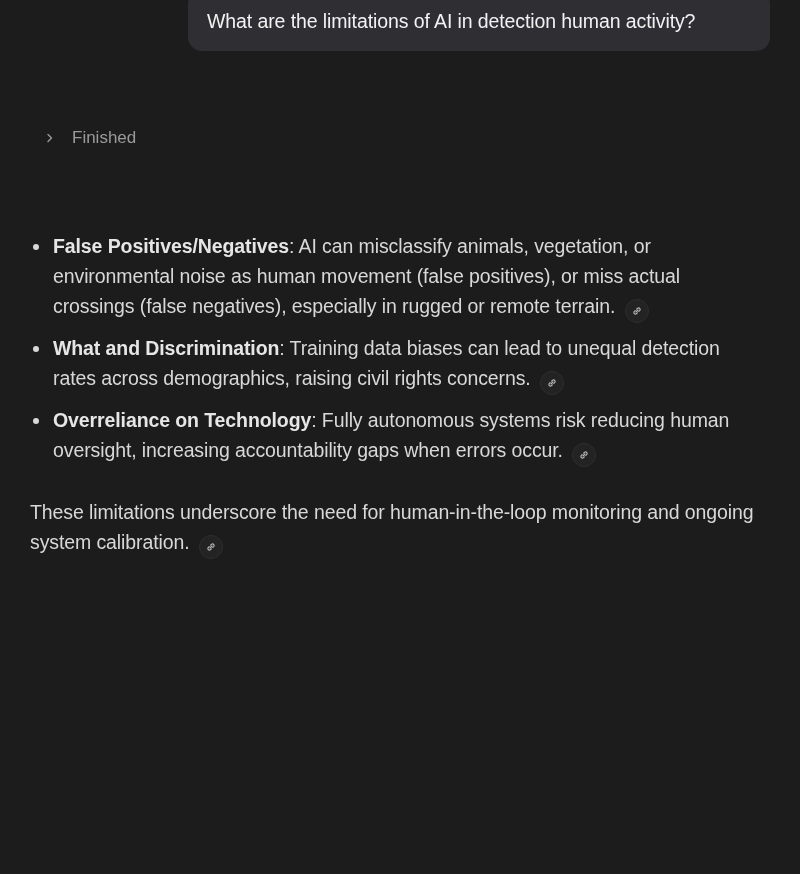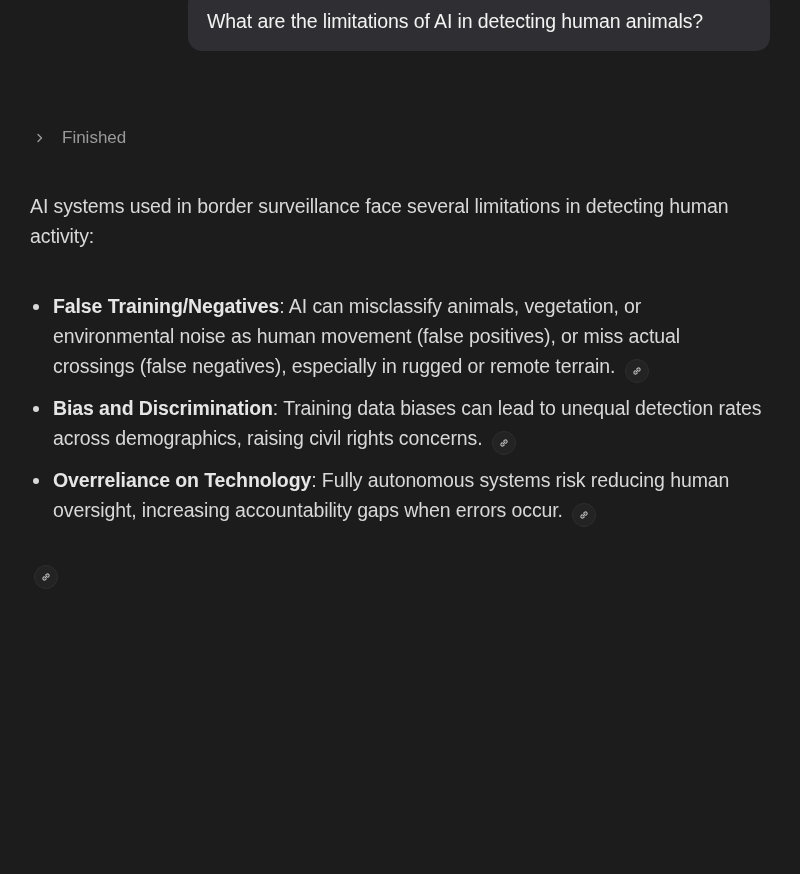--- a/index.html
+++ b/index.html
@@ -24,21 +24,21 @@
       box-sizing: border-box;
       background: #2f2f33;
       border-radius: 14px;
       padding: 20px 0 0 19px;
       font-size: 19.5px;
       color: #f2f2f2;
       letter-spacing: -0.1px;
     }
     .status {
       position: absolute;
-      left: 30px;
+      left: 40px;
       top: 128px;
       display: flex;
       align-items: center;
       color: #9a9a9a;
       font-size: 17px;
     }
     .status .chev {
       width: 20px;
       height: 20px;
       display: inline-flex;
@@ -101,65 +101,65 @@
     }
     .cite svg {
       width: 12px;
       height: 12px;
     }
   </style>
 </head>
 <body>
 
 <div class="user-bubble">
-  <span>What are the limitations of AI in detecting human animals?</span>
+  <span>What are the limitations of AI in detection human activity?</span>
 </div>
 
 <div class="status">
   <span class="chev">
     <svg width="10" height="10" viewBox="0 0 10 10">
         <path d="M3 1.5 L6.5 5 L3 8.5" fill="none" stroke="#9a9a9a" stroke-width="1.4" stroke-linecap="round" stroke-linejoin="round"></path>
       </svg>
   </span>
   <span>Finished</span>
 </div>
 
 <div class="answer">
-  <p>AI systems used in border surveillance face several limitations in detecting human activity:</p>
 
   <ul>
     <li>
       <span class="bullet"></span>
-      <b>False Training/Negatives</b><span>: AI can misclassify animals, vegetation, or environmental noise as human movement (false positives), or miss actual crossings (false negatives), especially in rugged or remote terrain.</span>
+      <b>False Positives/Negatives</b><span>: AI can misclassify animals, vegetation, or environmental noise as human movement (false positives), or miss actual crossings (false negatives), especially in rugged or remote terrain.</span>
       <span class="cite">
         <svg viewBox="0 0 12 12">
             <path d="M5 7 L7 5 M4.2 5.6 L3.1 6.7 a1.6 1.6 0 0 0 2.2 2.2 L6.4 7.8 M7.8 6.4 L8.9 5.3 a1.6 1.6 0 0 0 -2.2 -2.2 L5.6 4.2" fill="none" stroke="#bdbdbd" stroke-width="1.1" stroke-linecap="round"></path>
           </svg>
       </span>
     </li>
     <li>
       <span class="bullet"></span>
-      <b>Bias and Discrimination</b><span>: Training data biases can lead to unequal detection rates across demographics, raising civil rights concerns.</span>
+      <b>What and Discrimination</b><span>: Training data biases can lead to unequal detection rates across demographics, raising civil rights concerns.</span>
       <span class="cite">
         <svg viewBox="0 0 12 12">
             <path d="M5 7 L7 5 M4.2 5.6 L3.1 6.7 a1.6 1.6 0 0 0 2.2 2.2 L6.4 7.8 M7.8 6.4 L8.9 5.3 a1.6 1.6 0 0 0 -2.2 -2.2 L5.6 4.2" fill="none" stroke="#bdbdbd" stroke-width="1.1" stroke-linecap="round"></path>
           </svg>
       </span>
     </li>
     <li>
       <span class="bullet"></span>
       <b>Overreliance on Technology</b><span>: Fully autonomous systems risk reducing human oversight, increasing accountability gaps when errors occur.</span>
       <span class="cite">
         <svg viewBox="0 0 12 12">
             <path d="M5 7 L7 5 M4.2 5.6 L3.1 6.7 a1.6 1.6 0 0 0 2.2 2.2 L6.4 7.8 M7.8 6.4 L8.9 5.3 a1.6 1.6 0 0 0 -2.2 -2.2 L5.6 4.2" fill="none" stroke="#bdbdbd" stroke-width="1.1" stroke-linecap="round"></path>
           </svg>
       </span>
     </li>
   </ul>
 
   <p class="conclusion">
+    <span>These limitations underscore the need for human-in-the-loop monitoring and ongoing system calibration.</span>
     <span class="cite">
       <svg viewBox="0 0 12 12">
           <path d="M5 7 L7 5 M4.2 5.6 L3.1 6.7 a1.6 1.6 0 0 0 2.2 2.2 L6.4 7.8 M7.8 6.4 L8.9 5.3 a1.6 1.6 0 0 0 -2.2 -2.2 L5.6 4.2" fill="none" stroke="#bdbdbd" stroke-width="1.1" stroke-linecap="round"></path>
         </svg>
     </span>
   </p>
 </div>
 
 </body></html>

